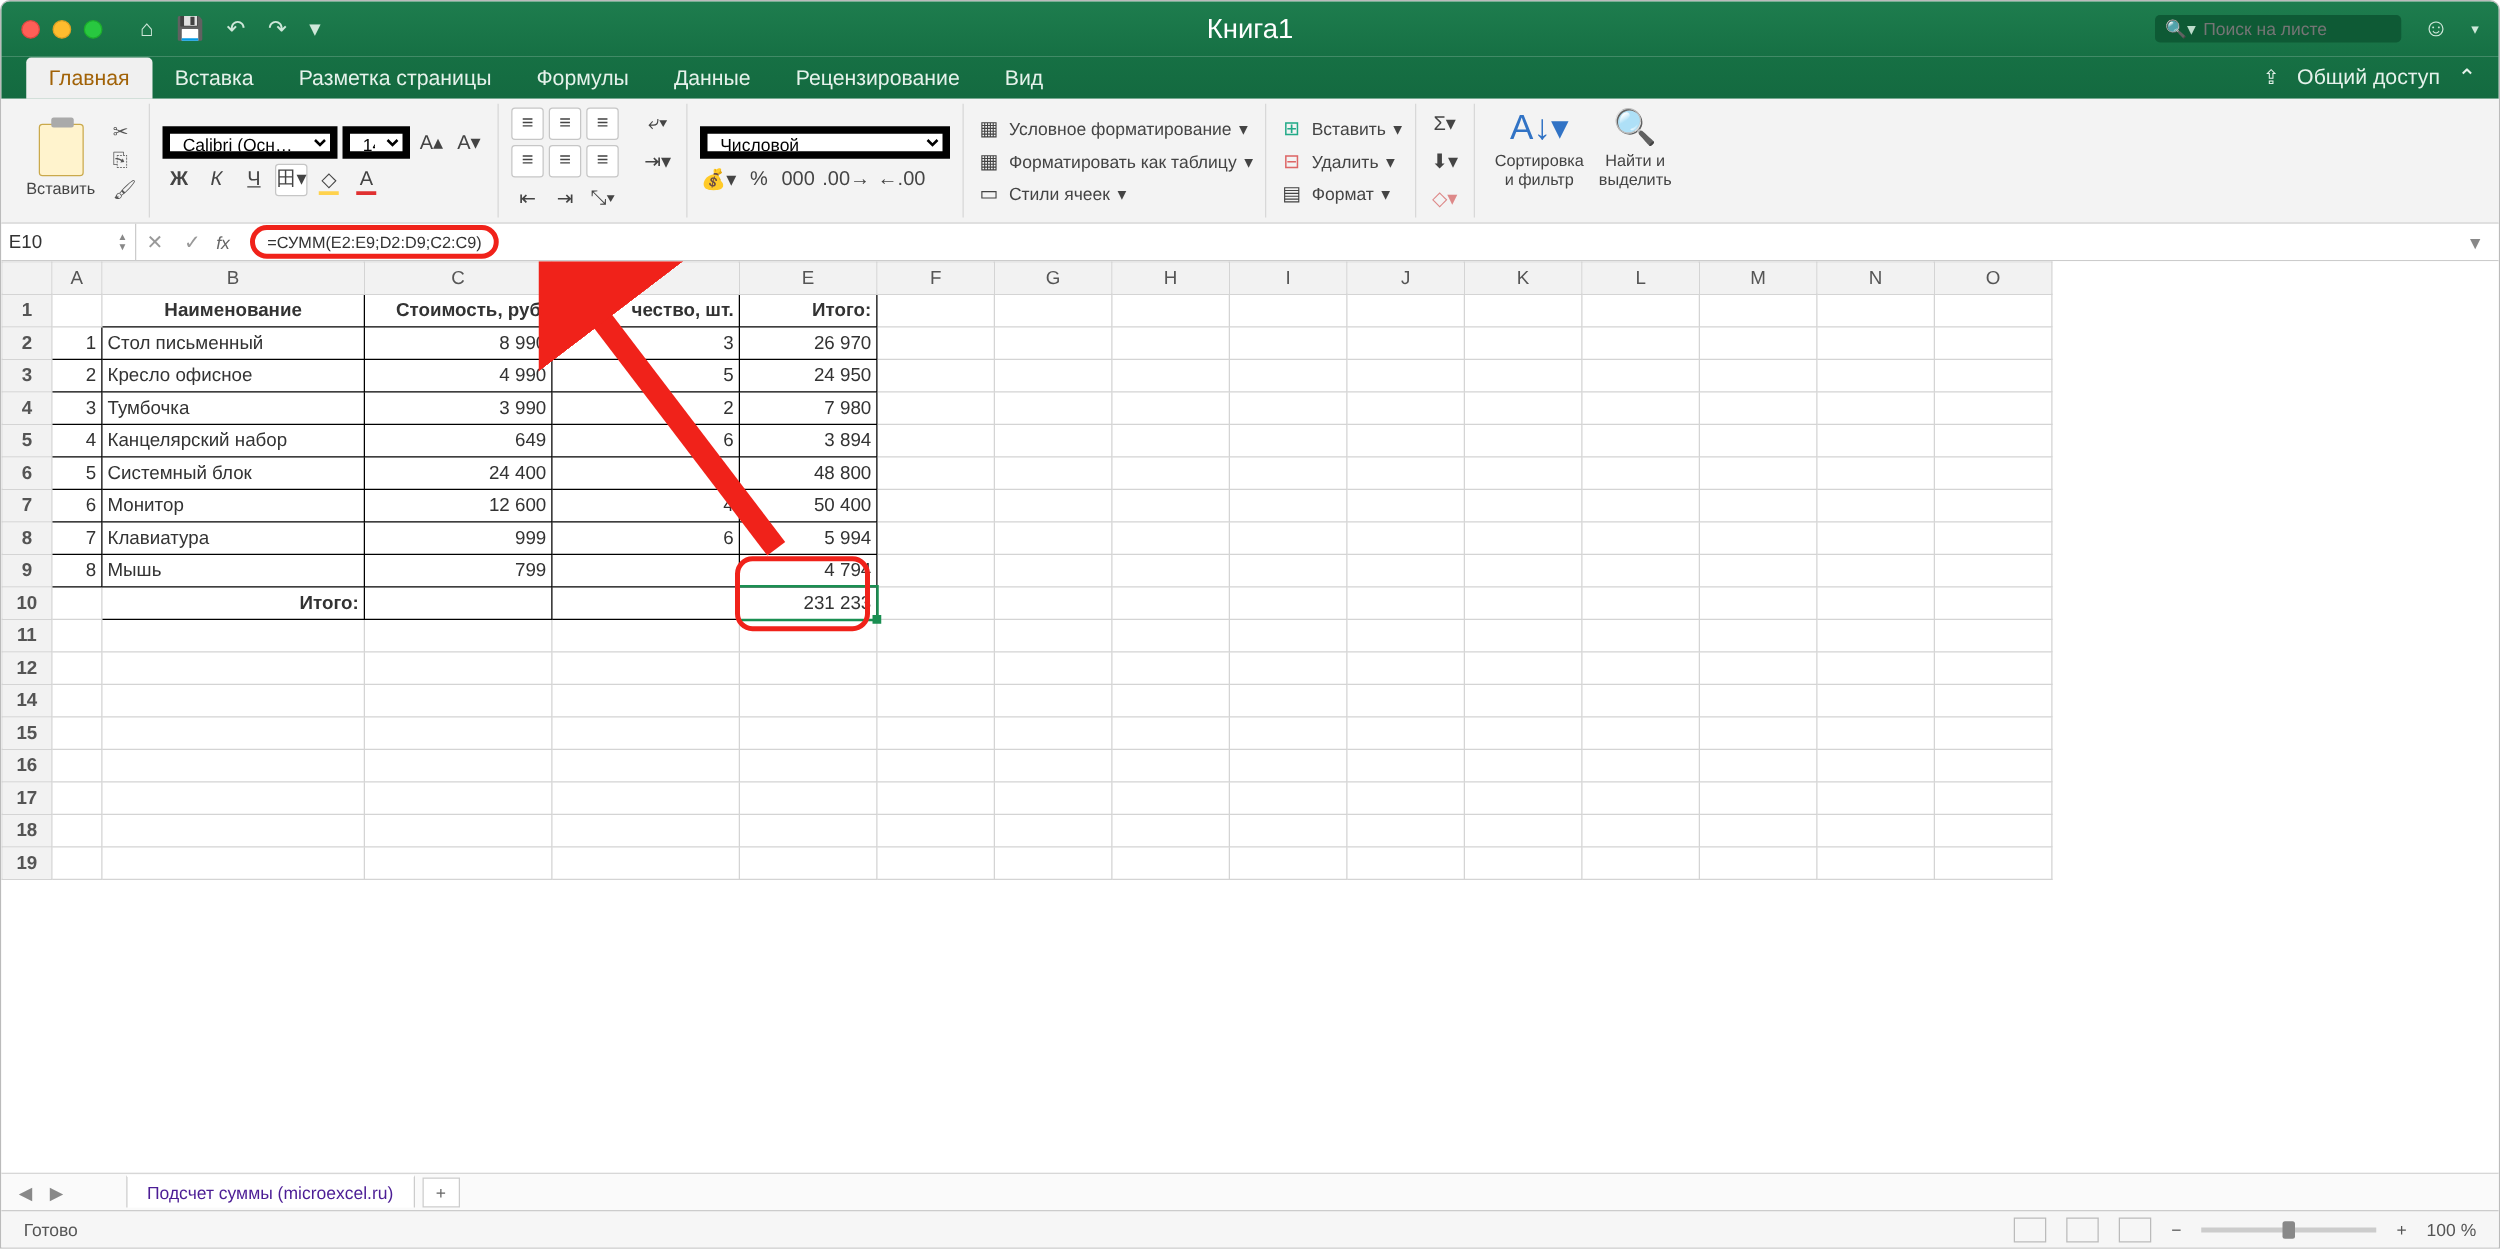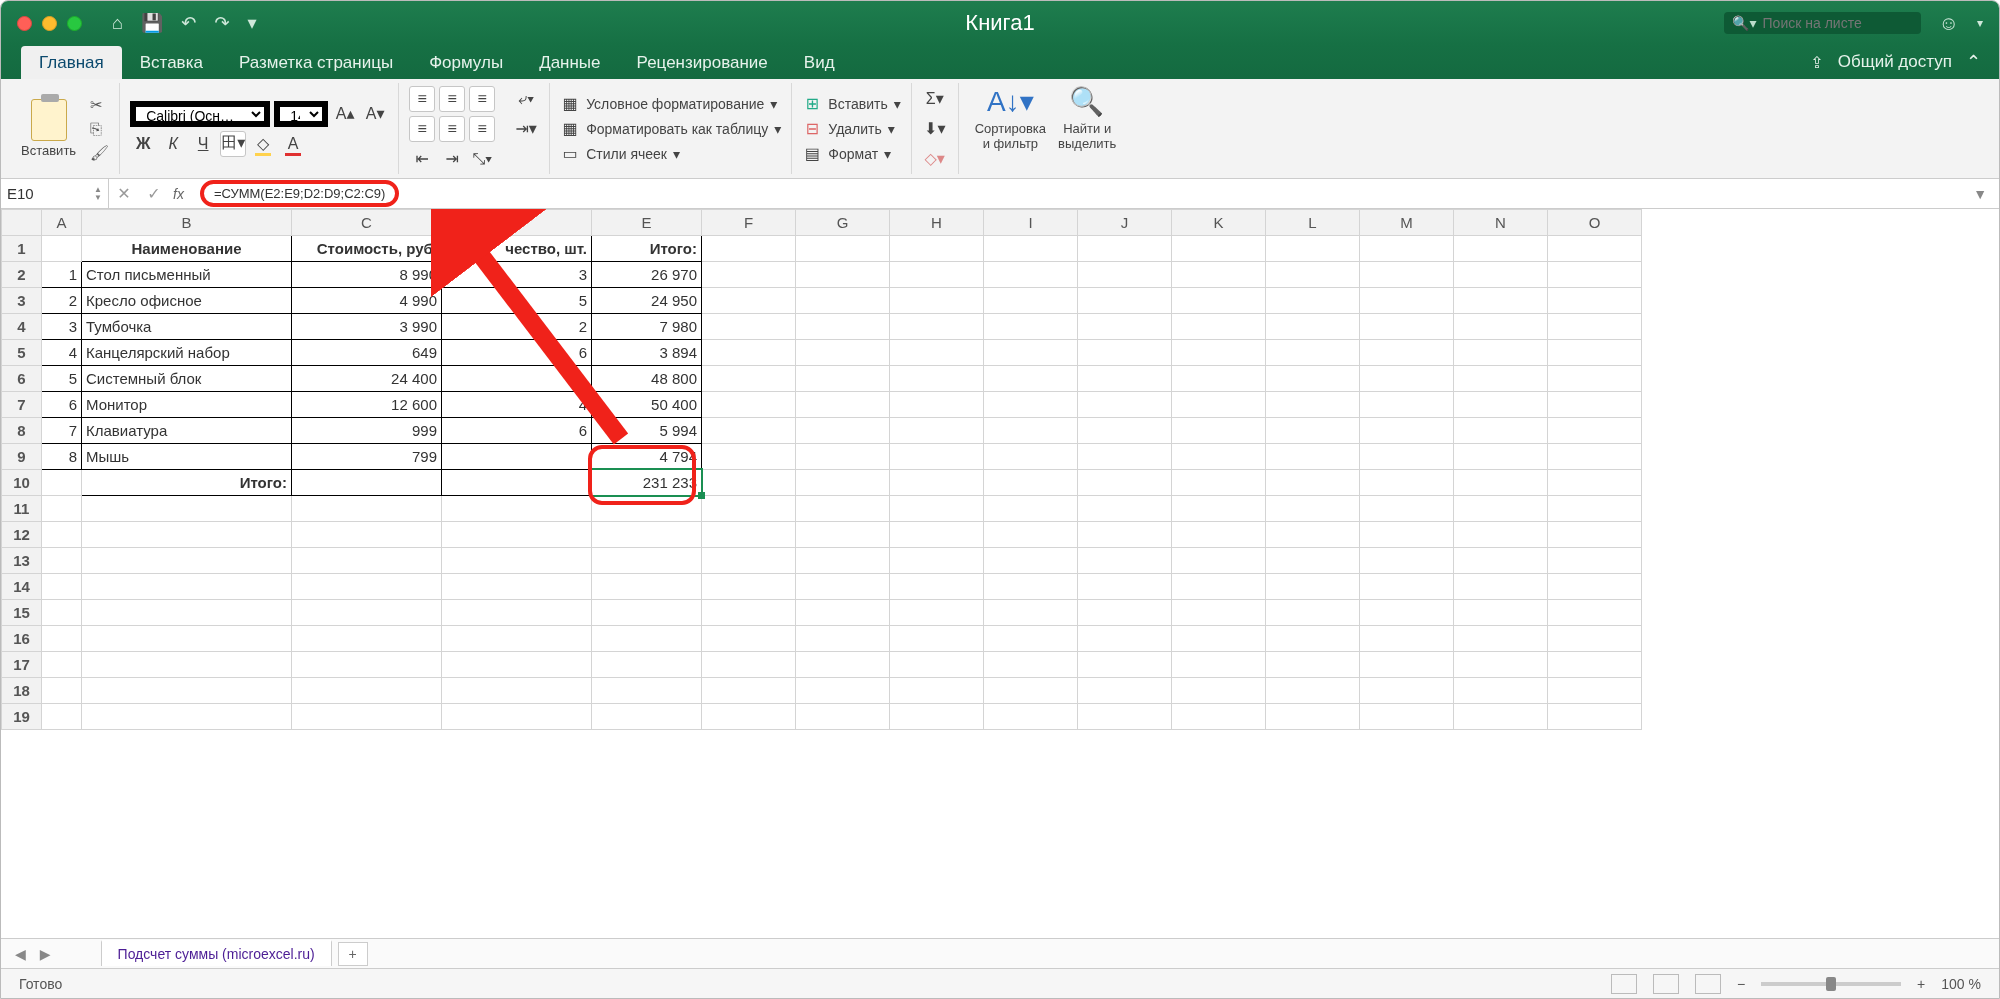--- a/index.html
+++ b/index.html
@@ -18,21 +18,21 @@
   .window-title { position:absolute; left:50%; transform:translateX(-50%); font-size:22px; }
   .title-right { margin-left:auto; display:flex; align-items:center; gap:18px; padding-right:16px; }
   .search-wrap { display:flex; align-items:center; background:#0e5a35; border-radius:4px; padding:3px 8px; gap:6px; }
   .search-wrap input { background:transparent; border:none; color:#bcdccb; font-size:14px; outline:none; width:150px; }
   .search-wrap .mag { color:#bcdccb; font-size:14px; }
   .smiley { font-size:20px; color:#cfe8da; }
 
   
   .tabs { height:34px; background:linear-gradient(#167044,#146a40); display:flex; align-items:flex-end; padding-left:20px; color:#e6f2eb; font-size:17px; }
   .tab { padding:7px 18px 6px; cursor:pointer; }
-  .tab.active { background:#f0f0f0; color:#0c4a6e; border-radius:4px 4px 0 0; font-weight:500; }
+  .tab.active { background:#f0f0f0; color:#a16207; border-radius:4px 4px 0 0; font-weight:500; }
   .tabs-right { margin-left:auto; display:flex; align-items:center; gap:14px; padding-right:18px; padding-bottom:6px; }
   .share-icon { font-size:16px; }
   .collapse-icon { font-size:18px; }
 
   
   .ribbon { height:100px; background:#f3f3f3; border-bottom:1px solid #ccc; display:flex; align-items:stretch; padding:4px 6px; gap:0; }
   .rgroup { display:flex; flex-direction:column; padding:2px 10px; border-right:1px solid #d8d8d8; justify-content:center; }
   .rgroup:last-child { border-right:none; }
   .rbtn { border:1px solid transparent; background:transparent; min-width:26px; height:26px; display:inline-flex; align-items:center; justify-content:center; font-size:16px; color:#444; cursor:pointer; border-radius:3px; }
   .rbtn.box { border:1px solid #c6c6c6; background:#fff; }
@@ -188,20 +188,32 @@
         <span style="width:10px"></span>
         <button class="rbtn">⇥▾</button>
       </div>
       <div class="rrow">
         <button class="rbtn">⇤</button>
         <button class="rbtn">⇥</button>
         <button class="rbtn">⤡▾</button>
       </div>
     </div>
 
+    <div class="rgroup">
+      <div class="rrow">
+        <select class="rsel" style="width:200px"><option>Числовой</option></select>
+      </div>
+      <div class="rrow">
+        <button class="rbtn">💰▾</button>
+        <button class="rbtn">%</button>
+        <button class="rbtn">000</button>
+        <button class="rbtn">.00→</button>
+        <button class="rbtn">←.00</button>
+      </div>
+    </div>
 
     <div class="rgroup">
       <div class="cond-row"><span class="ic">▦</span><span>Условное форматирование</span> ▾</div>
       <div class="cond-row"><span class="ic">▦</span><span>Форматировать как таблицу</span> ▾</div>
       <div class="cond-row"><span class="ic">▭</span><span>Стили ячеек</span> ▾</div>
     </div>
 
     <div class="rgroup">
       <div class="cond-row"><span class="ic" style="color:#2a8">⊞</span><span>Вставить</span> ▾</div>
       <div class="cond-row"><span class="ic" style="color:#d66">⊟</span><span>Удалить</span> ▾</div>
@@ -502,38 +514,20 @@
             <td class="col-rest"></td>
             <td class="col-rest"></td>
             <td class="col-rest"></td>
             <td class="col-rest"></td>
             <td class="col-rest"></td>
             <td class="col-rest"></td>
             <td class="col-rest"></td>
             <td class="col-rest"></td>
           </tr>
           <tr>
-            <th class="rowhdr">13</th>
-            <td class="col-A"></td>
-            <td class="col-B"></td>
-            <td class="col-C"></td>
-            <td class="col-D"></td>
-            <td class="col-E"></td>
-            <td class="col-rest"></td>
-            <td class="col-rest"></td>
-            <td class="col-rest"></td>
-            <td class="col-rest"></td>
-            <td class="col-rest"></td>
-            <td class="col-rest"></td>
-            <td class="col-rest"></td>
-            <td class="col-rest"></td>
-            <td class="col-rest"></td>
-            <td class="col-rest"></td>
-          </tr>
-          <tr>
             <th class="rowhdr">14</th>
             <td class="col-A"></td>
             <td class="col-B"></td>
             <td class="col-C"></td>
             <td class="col-D"></td>
             <td class="col-E"></td>
             <td class="col-rest"></td>
             <td class="col-rest"></td>
             <td class="col-rest"></td>
             <td class="col-rest"></td>

